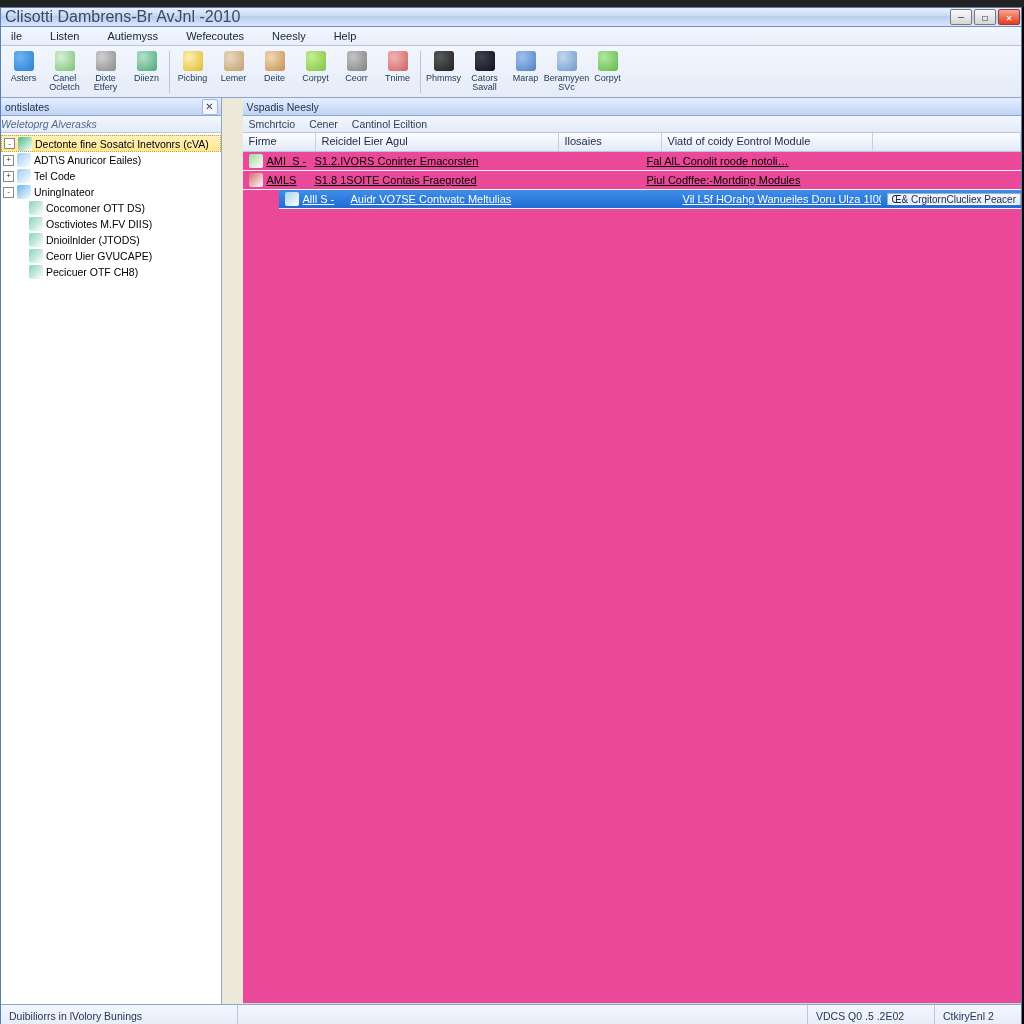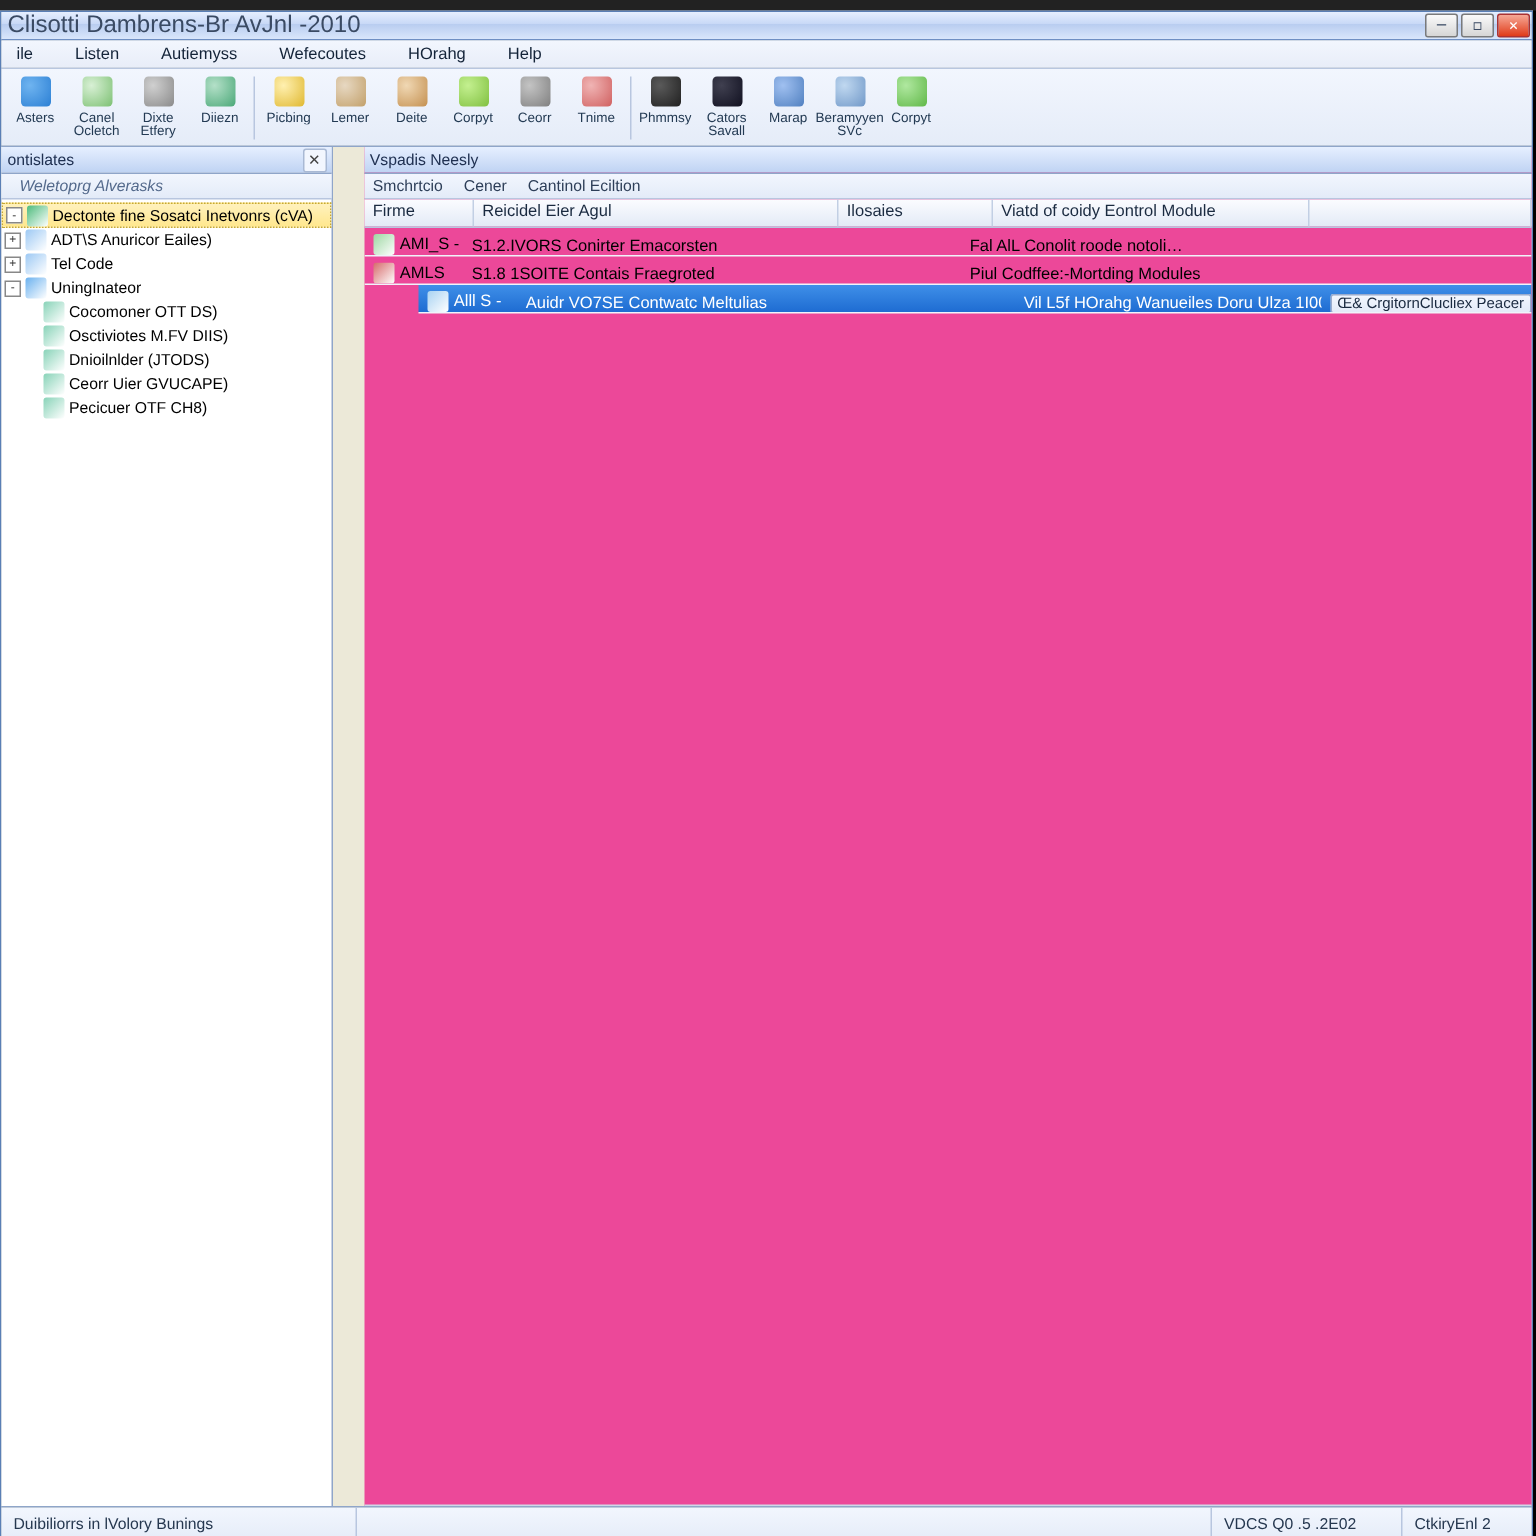--- a/index.html
+++ b/index.html
@@ -127,21 +127,21 @@
     background:#f2f6fe;
     border-radius:2px;
     margin-right: 3px;
   }
   .subtab {
     height: 16px;
     background: linear-gradient(#f2f6fe,#e3ebf8);
     border-bottom: 1px solid #b8c6df;
     font-size:10.5px;
     color:#546a8c;
-    padding-left: 12px;
+    padding-left: 0;
     display:flex; align-items:center;
     font-style: italic;
   }
   .tree {
     flex:1;
     overflow:auto;
     padding-top: 2px;
   }
   .treerow {
     height: 16px;
@@ -205,23 +205,24 @@
   .gridhdr .col.c4 { width: 198px; flex:0 0 auto;}
   .gridhdr .col.c5 { flex:1; }
   .grid {
     flex:1;
     overflow:auto;
     border-bottom:1px solid #cfd8e8;
   }
   .row {
     height: 18px;
     display:flex;
-    align-items:flex-end;
+    align-items:center;
     font-size: 11px;
     border-bottom: 1px solid #f0f3fa;
+    text-decoration: underline;
   }
   .row .cell { padding-left:6px; overflow:hidden; white-space:nowrap; }
   .row .c1 { width: 60px; display:flex; align-items:center; }
   .row .c1 .ricon { width:14px; height:14px; margin-right:4px; border-radius:2px; }
   .row .c2 { width: 230px; }
   .row .c3 { width: 90px; }
   .row .c4 { width: 198px; }
   .row .c5 { flex:1; }
   .row.sel {
     background: linear-gradient(#3f8fe8,#1e6cd2);
@@ -275,21 +276,21 @@
     <div class="winbtn">─</div>
     <div class="winbtn">◻</div>
     <div class="winbtn close">✕</div>
   </div>
 
   <div class="menubar" id="menubar">
       <span>ile</span>
       <span>Listen</span>
       <span>Autiemyss</span>
       <span>Wefecoutes</span>
-      <span>HOrahg</span>
+      <span>Neesly</span>
       <span>Help</span>
     </div>
 
   <div class="toolbar" id="toolbar">
       <div class="tool">
         <div class="icon" style="background: radial-gradient(circle at 30% 30%, rgb(111, 180, 240), rgb(43, 127, 212));"></div>
         <div class="lbl">Asters</div>
       </div>
       <div class="tool">
         <div class="icon" style="background: radial-gradient(circle at 30% 30%, rgb(216, 240, 213), rgb(124, 192, 114));"></div>

